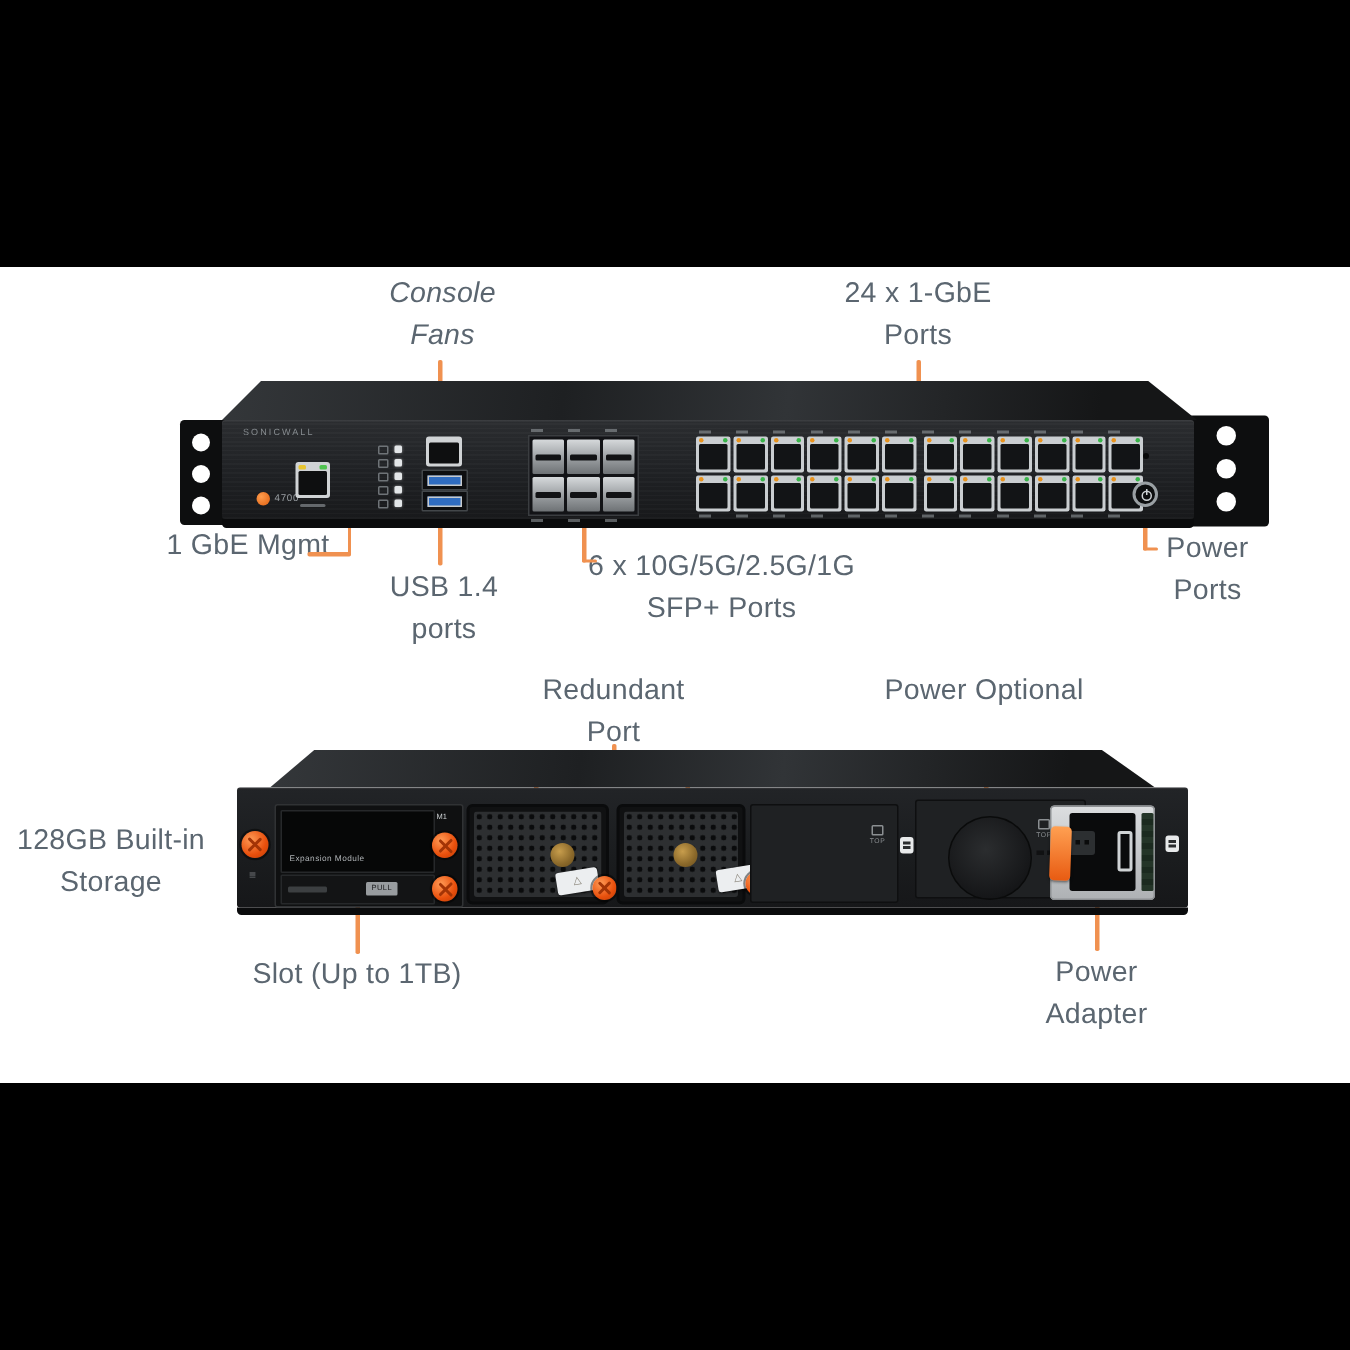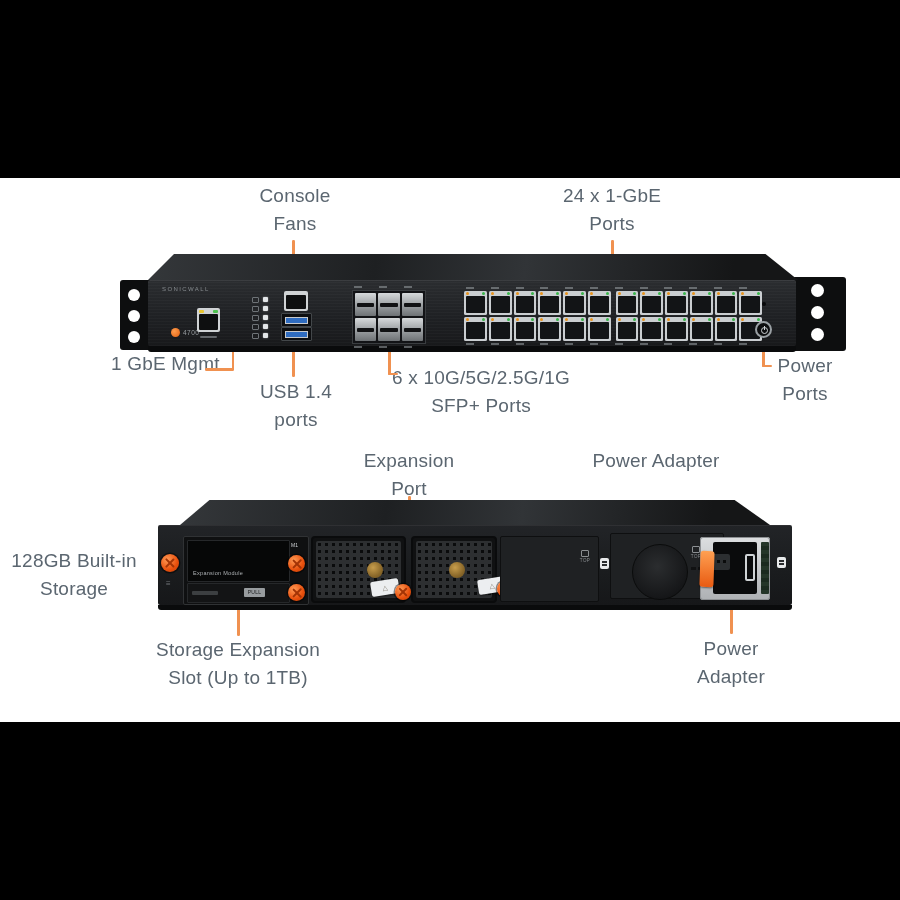--- a/index.html
+++ b/index.html
@@ -108,21 +108,21 @@
   #psu .pcb{position:absolute;left:61px;top:5px;width:8px;height:52px;background:repeating-linear-gradient(0deg,#243528 0 4px,#1b2a1f 4px 8px);border-radius:1px;}
 </style>
 </head>
 <body>
 
 <div id="stage">
 
   <div class="bar" style="top:0;height:178px;"></div>
   <div class="bar" style="top:722px;height:178px;"></div>
 
-  <div class="label" style="left:295px;top:182px;">
+  <div class="label" style="left:295px;top:182px;font-style:italic;">
     <span class="line">Console</span>
     <span class="line">Fans</span>
   </div>
   <div class="label" style="left:612px;top:182px;">
     <span class="line">24 x 1-GbE</span>
     <span class="line">Ports</span>
   </div>
   <div class="label la" style="left:111px;top:350px;">
     <span class="line">1 GbE Mgmt</span>
   </div>
@@ -133,32 +133,31 @@
   <div class="label" style="left:481px;top:364px;">
     <span class="line">6 x 10G/5G/2.5G/1G</span>
     <span class="line">SFP+ Ports</span>
   </div>
   <div class="label" style="left:805px;top:352px;">
     <span class="line">Power</span>
     <span class="line">Ports</span>
   </div>
 
   <div class="label" style="left:409px;top:447px;">
-    <span class="line">Expansion</span>
+    <span class="line">Redundant</span>
     <span class="line">Port</span>
   </div>
   <div class="label" style="left:656px;top:447px;">
-    <span class="line">Power Adapter</span>
+    <span class="line">Power Optional</span>
   </div>
   <div class="label" style="left:74px;top:547px;">
     <span class="line">128GB Built-in</span>
     <span class="line">Storage</span>
   </div>
   <div class="label" style="left:238px;top:636px;">
-    <span class="line">Storage Expansion</span>
     <span class="line">Slot (Up to 1TB)</span>
   </div>
   <div class="label" style="left:731px;top:635px;">
     <span class="line">Power</span>
     <span class="line">Adapter</span>
   </div>
 
   <div class="lv" style="left:292px;top:240px;height:62px;"></div>
   <div class="ldot" style="left:290px;top:299px;"></div>
 

